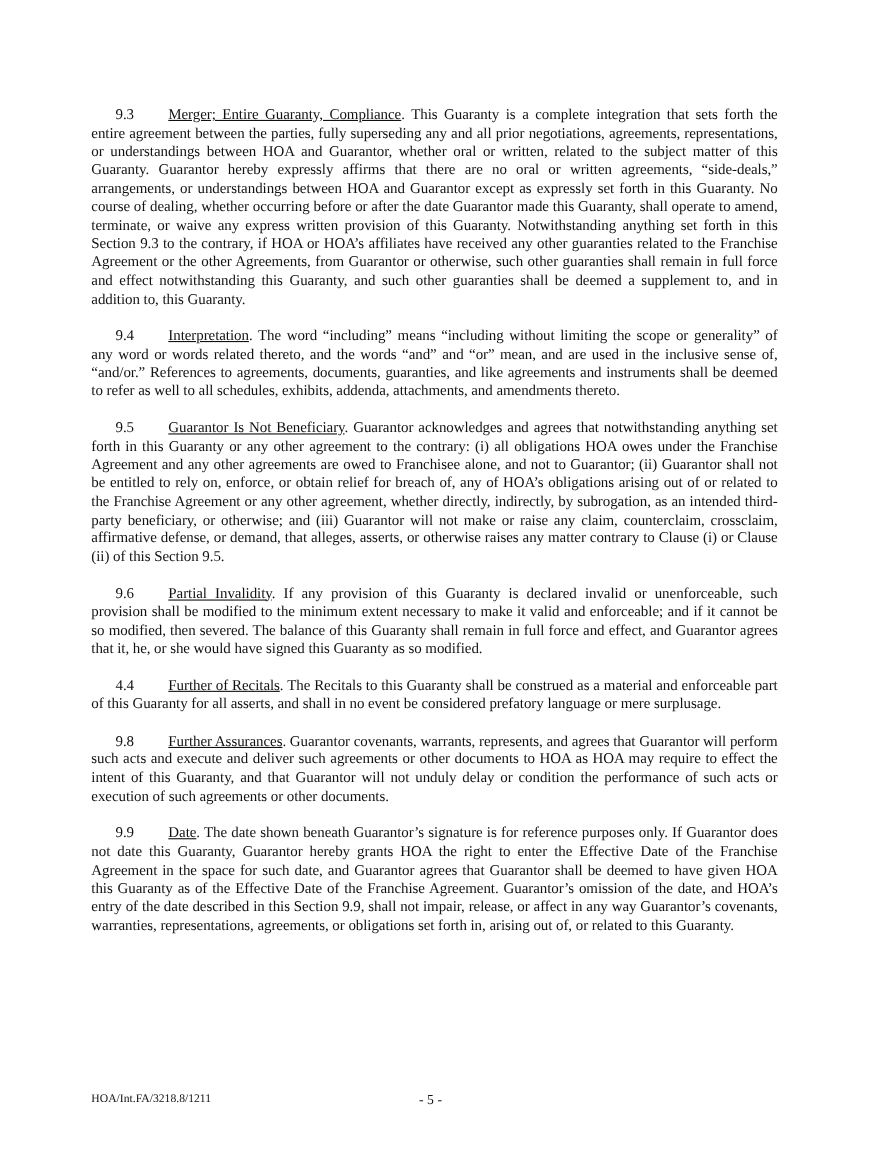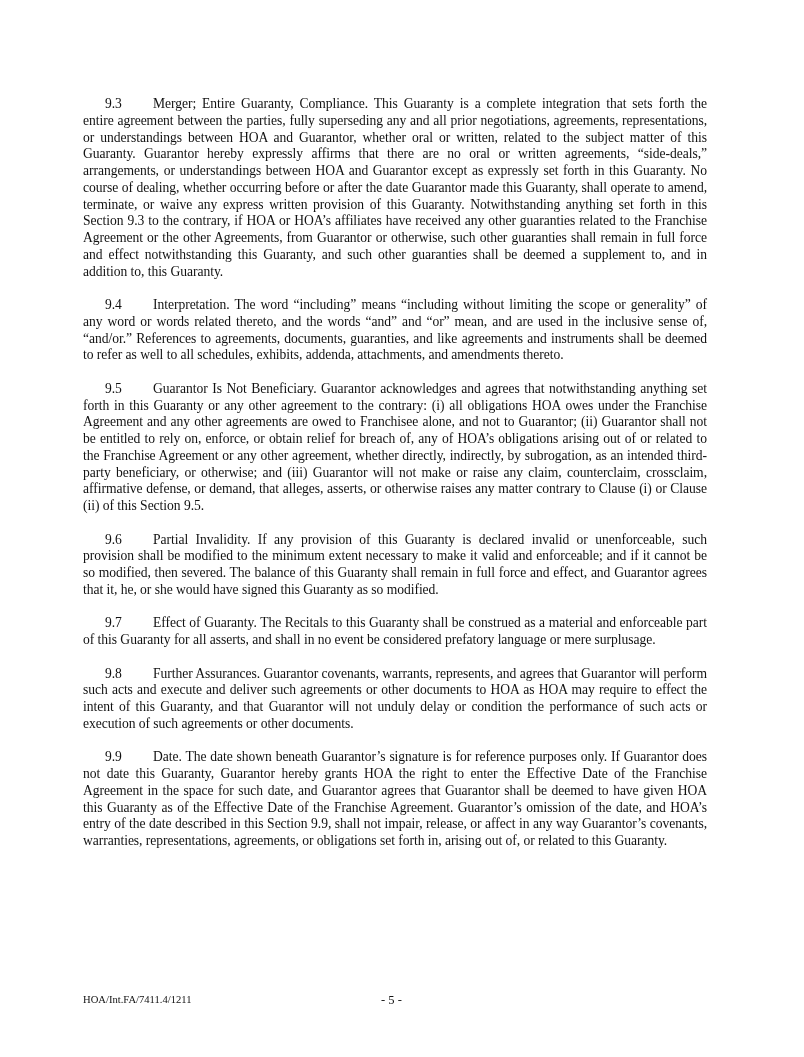--- a/index.html
+++ b/index.html
@@ -27,20 +27,21 @@
       text-align: justify;
       margin: 0 0 16.75px 0;
       letter-spacing: -0.05px;
     }
     .sec-num {
       display: inline-block;
       width: 48px;
       margin-left: 22px;
     }
     .sec-head {
+      text-decoration: underline;
     }
     .footer {
       position: absolute;
       top: 994px;
       left: 83px;
       width: 624px;
       font-size: 10.6px;
       color: #111111;
     }
     .footer-id {
@@ -61,24 +62,24 @@
 <div class="page">
 
   <p class="section"><span class="sec-num">9.3</span><span class="sec-head">Merger; Entire Guaranty, Compliance</span><span>.  This Guaranty is a complete integration that sets forth the entire agreement between the parties, fully superseding any and all prior negotiations, agreements, representations, or understandings between HOA and Guarantor, whether oral or written, related to the subject matter of this Guaranty.  Guarantor hereby expressly affirms that there are no oral or written agreements, “side-deals,” arrangements, or understandings between HOA and Guarantor except as expressly set forth in this Guaranty.  No course of dealing, whether occurring before or after the date Guarantor made this Guaranty, shall operate to amend, terminate, or waive any express written provision of this Guaranty.  Notwithstanding anything set forth in this Section 9.3 to the contrary, if HOA or HOA’s affiliates have received any other guaranties related to the Franchise Agreement or the other Agreements, from Guarantor or otherwise, such other guaranties shall remain in full force and effect notwithstanding this Guaranty, and such other guaranties shall be deemed a supplement to, and in addition to, this Guaranty.</span></p>
 
   <p class="section"><span class="sec-num">9.4</span><span class="sec-head">Interpretation</span><span>.  The word “including” means “including without limiting the scope or generality” of any word or words related thereto, and the words “and” and “or” mean, and are used in the inclusive sense of, “and/or.”  References to agreements, documents, guaranties, and like agreements and instruments shall be deemed to refer as well to all schedules, exhibits, addenda, attachments, and amendments thereto.</span></p>
 
   <p class="section"><span class="sec-num">9.5</span><span class="sec-head">Guarantor Is Not Beneficiary</span><span>.  Guarantor acknowledges and agrees that notwithstanding anything set forth in this Guaranty or any other agreement to the contrary: (i) all obligations HOA owes under the Franchise Agreement and any other agreements are owed to Franchisee alone, and not to Guarantor; (ii) Guarantor shall not be entitled to rely on, enforce, or obtain relief for breach of, any of HOA’s obligations arising out of or related to the Franchise Agreement or any other agreement, whether directly, indirectly, by subrogation, as an intended third-party beneficiary, or otherwise; and (iii) Guarantor will not make or raise any claim, counterclaim, crossclaim, affirmative defense, or demand, that alleges, asserts, or otherwise raises any matter contrary to Clause (i) or Clause (ii) of this Section 9.5.</span></p>
 
   <p class="section"><span class="sec-num">9.6</span><span class="sec-head">Partial Invalidity</span><span>.  If any provision of this Guaranty is declared invalid or unenforceable, such provision shall be modified to the minimum extent necessary to make it valid and enforceable; and if it cannot be so modified, then severed.  The balance of this Guaranty shall remain in full force and effect, and Guarantor agrees that it, he, or she would have signed this Guaranty as so modified.</span></p>
 
-  <p class="section"><span class="sec-num">9.7</span><span class="sec-head">Effect of Guaranty</span><span>.  The Recitals to this Guaranty shall be construed as a material and enforceable part of this Guaranty for all asserts, and shall in no event be considered prefatory language or mere surplusage.</span></p>
+  <p class="section"><span class="sec-num">4.4</span><span class="sec-head">Further of Recitals</span><span>.  The Recitals to this Guaranty shall be construed as a material and enforceable part of this Guaranty for all asserts, and shall in no event be considered prefatory language or mere surplusage.</span></p>
 
   <p class="section"><span class="sec-num">9.8</span><span class="sec-head">Further Assurances</span><span>.  Guarantor covenants, warrants, represents, and agrees that Guarantor will perform such acts and execute and deliver such agreements or other documents to HOA as HOA may require to effect the intent of this Guaranty, and that Guarantor will not unduly delay or condition the performance of such acts or execution of such agreements or other documents.</span></p>
 
   <p class="section"><span class="sec-num">9.9</span><span class="sec-head">Date</span><span>.  The date shown beneath Guarantor’s signature is for reference purposes only.  If Guarantor does not date this Guaranty, Guarantor hereby grants HOA the right to enter the Effective Date of the Franchise Agreement in the space for such date, and Guarantor agrees that Guarantor shall be deemed to have given HOA this Guaranty as of the Effective Date of the Franchise Agreement. Guarantor’s omission of the date, and HOA’s entry of the date described in this Section 9.9, shall not impair, release, or affect in any way Guarantor’s covenants, warranties, representations, agreements, or obligations set forth in, arising out of, or related to this Guaranty.</span></p>
 
 </div>
 
 <div class="footer">
-  <span class="footer-id">HOA/Int.FA/7411.4/1211</span>
+  <span class="footer-id">HOA/Int.FA/3218.8/1211</span>
   <span class="footer-page">- 5 -</span>
 </div>
 
 </body></html>

